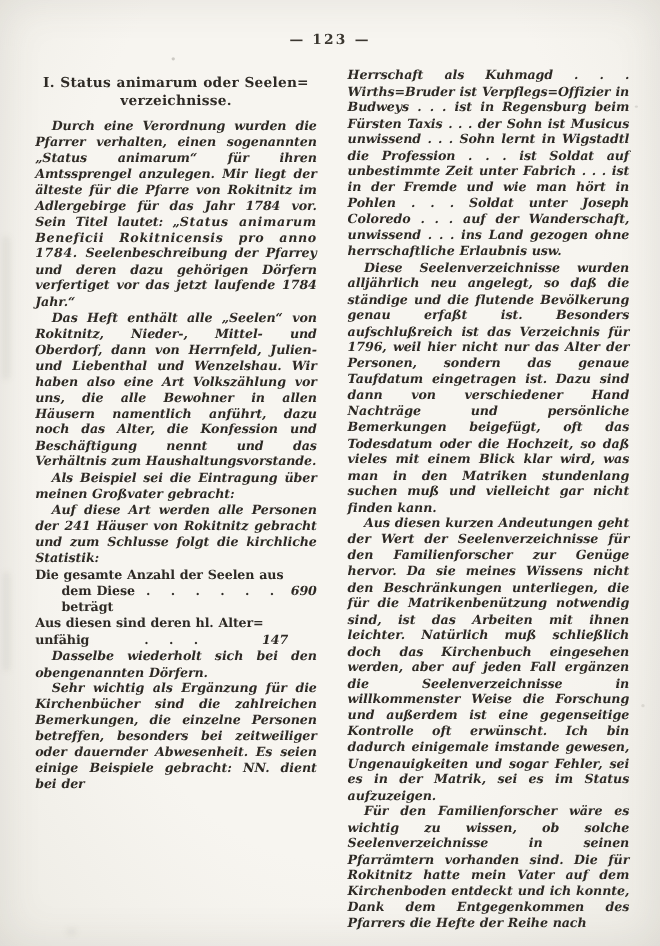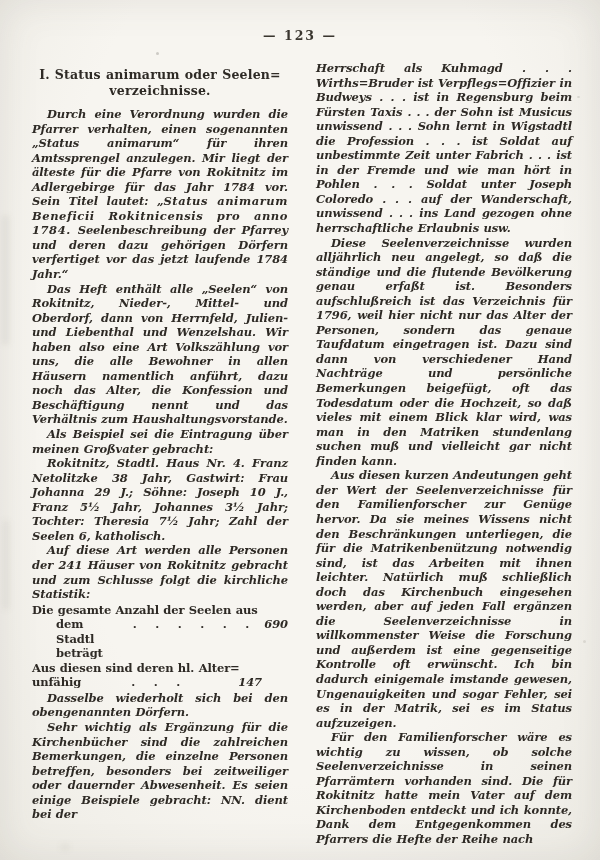--- a/index.html
+++ b/index.html
@@ -77,28 +77,27 @@
   <div class="columns">
 
     <div class="col">
       <h2 class="heading">
         <span>I. Status animarum oder Seelen=</span><br>
         <span>verzeichnisse.</span>
       </h2>
       <p class="indent"><span>Durch eine Verordnung wurden die Pfarrer verhalten, einen sogenannten „Status animarum“ für ihren Amtssprengel anzulegen. Mir liegt der älteste für die Pfarre von Rokitnitz im Adlergebirge für das Jahr 1784 vor. Sein Titel lautet: „</span><span class="latin">Status animarum Beneficii Rokitnicensis pro anno 1784.</span><span> Seelenbeschreibung der Pfarrey und deren dazu gehörigen Dörfern verfertiget vor das jetzt laufende 1784 Jahr.“</span></p>
       <p class="indent">Das Heft enthält alle „Seelen“ von Rokitnitz, Nieder-, Mittel- und Oberdorf, dann von Herrnfeld, Julien- und Liebenthal und Wenzelshau. Wir haben also eine Art Volkszählung vor uns, die alle Bewohner in allen Häusern namentlich anführt, dazu noch das Alter, die Konfession und Beschäftigung nennt und das Verhältnis zum Haushaltungsvorstande.</p>
       <p class="indent">Als Beispiel sei die Eintragung über meinen Großvater gebracht:</p>
-      <p class="indent">Rokitnitz, Stadtl. Haus Nr. 4. Franz Netolitzke 38 Jahr, Gastwirt: Frau Johanna 29 J.; Söhne: Joseph 10 J., Franz 5½ Jahr, Johannes 3½ Jahr; Tochter: Theresia 7½ Jahr; Zahl der Seelen 6, katholisch.</p>
       <p class="indent">Auf diese Art werden alle Personen der 241 Häuser von Rokitnitz gebracht und zum Schlusse folgt die kirchliche Statistik:</p>
 
       <div class="stats">
         <div>
           <div class="stat-line1">Die gesamte Anzahl der Seelen aus</div>
           <div class="stat-line2 ind1">
-            <span>dem Stadtl beträgt</span>
+            <span>dem Diese beträgt</span>
             <span class="dots">. . . . . .</span>
             <span class="stat-val">690</span>
           </div>
         </div>
         <div>
           <div class="stat-line1">Aus diesen sind deren hl. Alter=</div>
         </div>
         <div>
           <div class="stat-line2 end">
             <span>unfähig</span>

